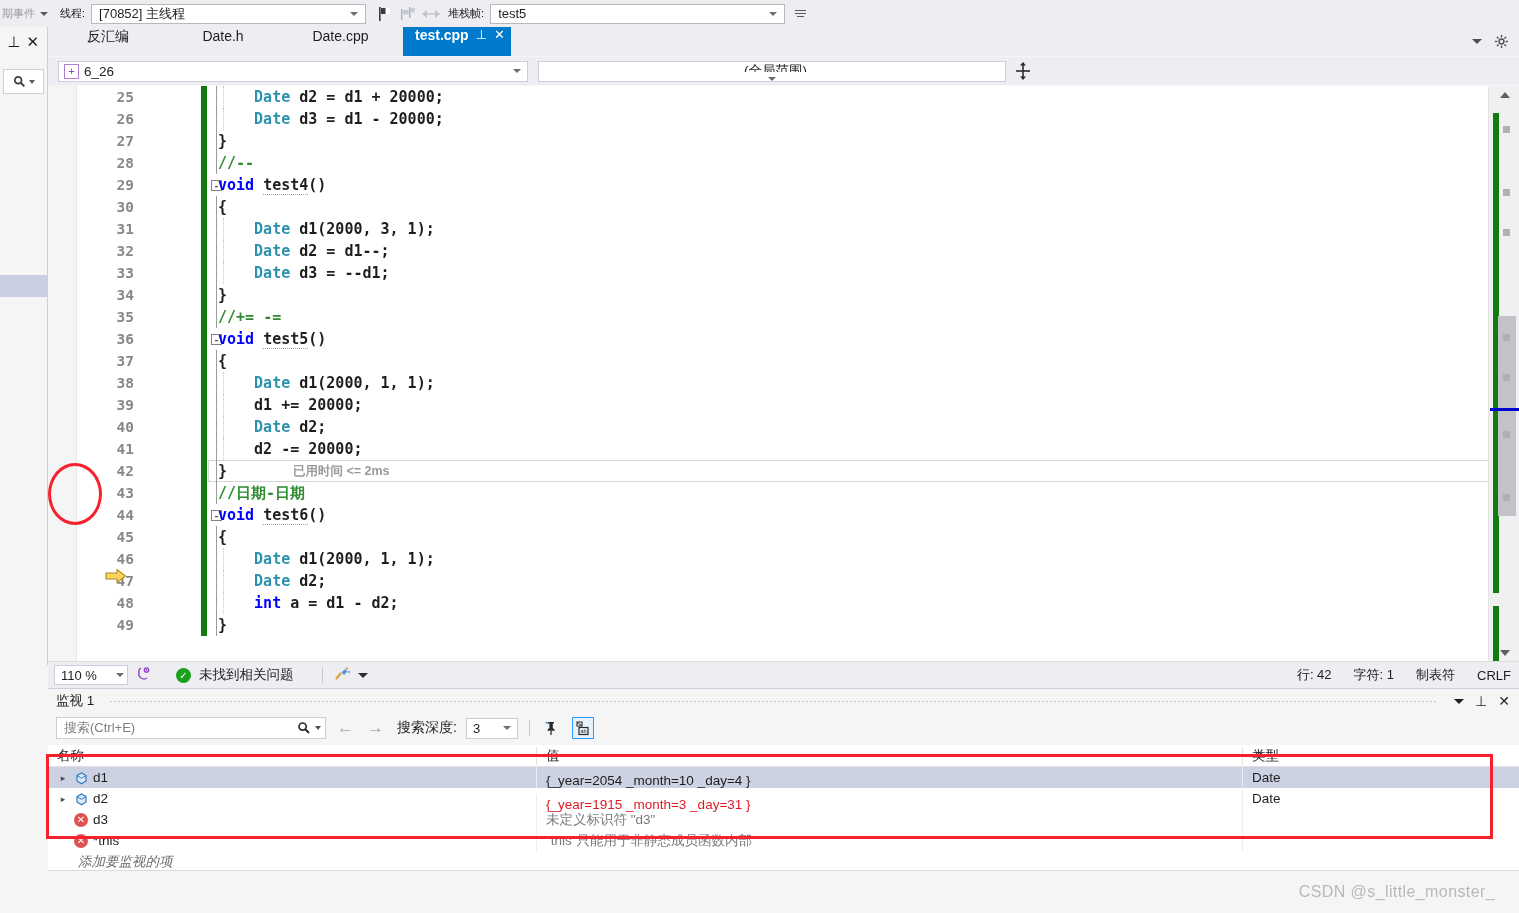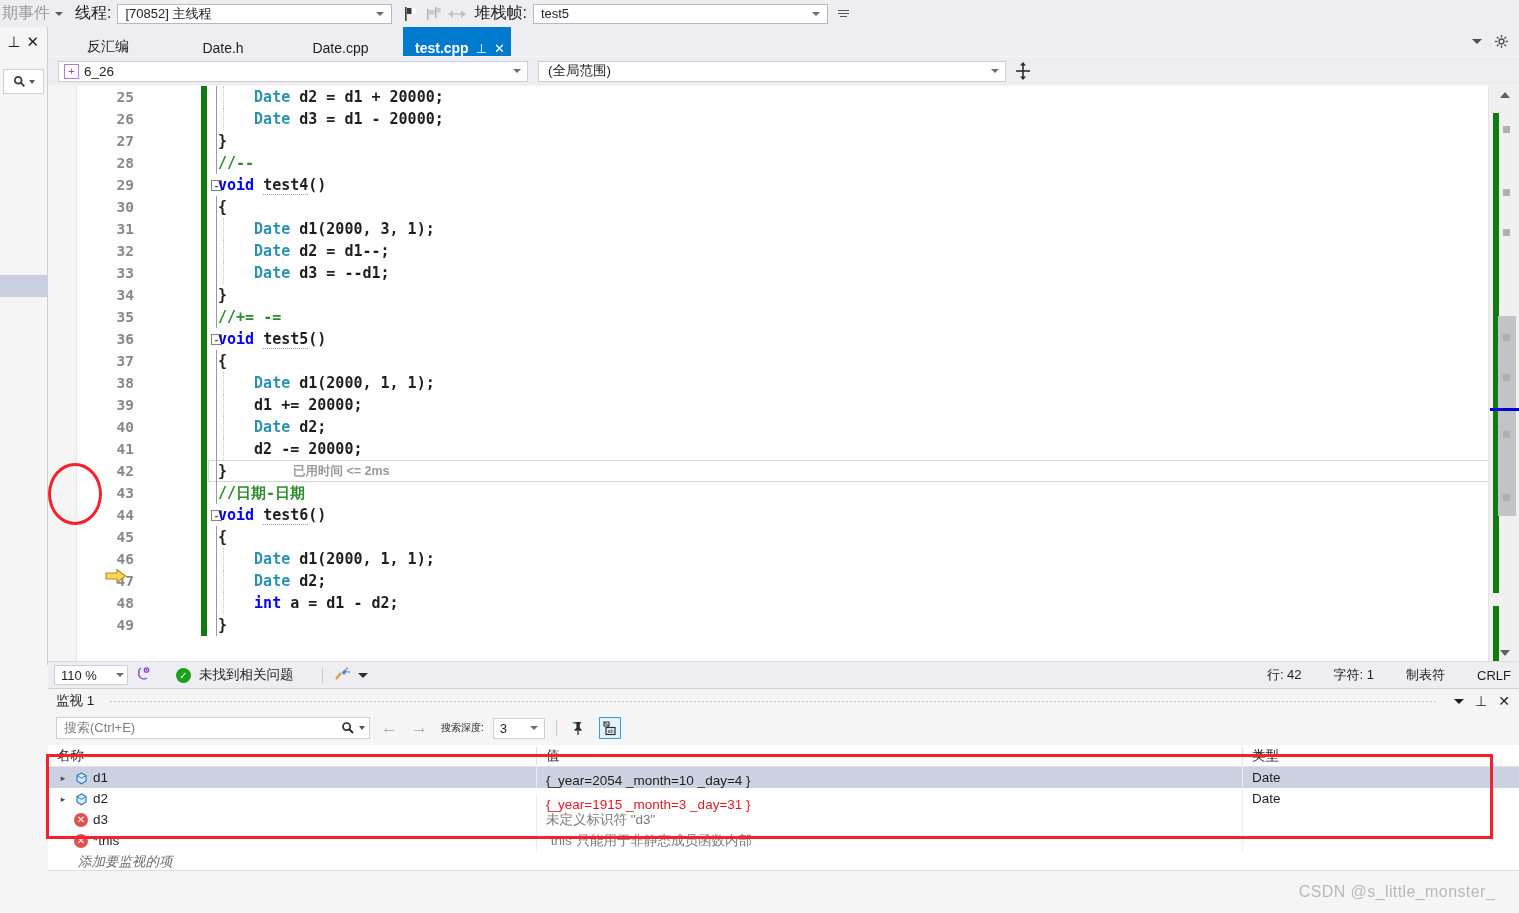--- a/index.html
+++ b/index.html
@@ -11,21 +11,21 @@
     -webkit-font-smoothing:antialiased;
   }
   .app{position:relative;width:1519px;height:913px;}
 
   
   .debug-toolbar{
     position:absolute;left:0;top:0;width:1519px;height:27px;
     background:#eeeef2;border-bottom:1px solid #cccedb;
     display:flex;align-items:center;
   }
-  .tb-txt{font-size:16px;color:#1e1e1e;white-space:nowrap;}
+  .tb-txt{font-size:11px;color:#1e1e1e;white-space:nowrap;}
   .tb-faded{color:#9b9b9b;}
   .tb-caret{
     width:0;height:0;border-left:4px solid transparent;border-right:4px solid transparent;
     border-top:4px solid #5a5a5a;margin-left:5px;
   }
   .tb-combo{
     height:20px;background:#fff;border:1px solid #b9b9b9;
     display:flex;align-items:center;justify-content:space-between;
     padding:0 3px 0 7px;box-sizing:border-box;
   }
@@ -49,21 +49,21 @@
     display:flex;align-items:center;justify-content:center;gap:3px;
   }
   .ls-sel{position:absolute;left:0;top:248px;width:47px;height:22px;background:#c9cee0;}
 
   
   .tabstrip{
     position:absolute;left:48px;top:27px;width:1471px;height:29px;
     background:#eeeef2;display:flex;align-items:flex-end;
   }
   .tab{
-    height:28px;display:flex;align-items:flex-end;justify-content:center;
+    height:28px;display:flex;align-items:flex-start;justify-content:center;
     font-size:14px;color:#1e1e1e;box-sizing:border-box;white-space:nowrap;
   }
   .tab.inactive{background:#eeeef2;}
   .tab.active{
     background:#007acc;color:#fff;font-weight:bold;
     padding:0 6px 0 12px;gap:7px;height:29px;
   }
   .tab.active .t-pin,.tab.active .t-close{font-size:13px;font-weight:normal;color:#fff;}
   .tabstrip-right{
     position:absolute;right:0;top:0;height:28px;display:flex;align-items:center;gap:12px;padding-right:10px;
@@ -162,41 +162,41 @@
     width:74px;height:20px;margin-left:6px;background:#fff;border:1px solid #cccedb;
     box-sizing:border-box;display:flex;align-items:center;justify-content:space-between;
     padding:0 3px 0 6px;font-size:13px;
   }
   .zoom-arr{width:0;height:0;border-left:4px solid transparent;border-right:4px solid transparent;border-top:4px solid #6d6d6d;}
   .st-sep{width:1px;height:16px;background:#c9c9cc;margin:0 10px;}
   .ok-dot{
     width:15px;height:15px;border-radius:50%;background:#1aa01a;color:#fff;
     font-size:10px;display:flex;align-items:center;justify-content:center;
   }
-  .st-right{position:absolute;right:8px;display:flex;align-items:center;gap:32px;font-size:13px;}
+  .st-right{position:absolute;right:8px;display:flex;align-items:center;gap:22px;font-size:13px;}
 
   
   .watch{
     position:absolute;left:48px;top:688px;width:1471px;height:225px;background:#f5f5f5;
     border-top:1px solid #cccedb;
   }
   .watch-title{
     height:24px;display:flex;align-items:center;position:relative;
     font-size:13.5px;color:#1e1e1e;padding-left:8px;gap:8px;
   }
   .dotfill{
     flex:1;height:1px;margin:0 8px;
     background-image:repeating-linear-gradient(to right,#c3c3c7 0 2px,transparent 2px 4px);
     align-self:center;
   }
   .wt-icons{display:flex;align-items:center;gap:11px;padding-right:9px;}
   .wt-ico{font-size:14px;color:#1e1e1e;}
   .watch-toolbar{height:30px;display:flex;align-items:center;gap:9px;padding-left:8px;}
   .w-search{
-    width:314px;height:22px;background:#fff;border:1px solid #cccedb;box-sizing:border-box;
+    width:270px;height:22px;background:#fff;border:1px solid #cccedb;box-sizing:border-box;
     display:flex;align-items:center;padding:0 4px 0 7px;
   }
   .w-search .ph{flex:1;font-size:13px;color:#808080;}
   .w-arrow{font-size:17px;color:#a7a7a7;padding:0 2px;}
   .depth-box{
     width:52px;height:21px;background:#fff;border:1px solid #cccedb;box-sizing:border-box;
     display:flex;align-items:center;justify-content:space-between;padding:0 3px 0 6px;font-size:13px;
   }
   .tb-btn{width:22px;height:22px;display:flex;align-items:center;justify-content:center;position:relative;}
   .tb-btn.sel{border:1px solid #3399ff;background:#e6f2fb;box-sizing:border-box;}
@@ -331,21 +331,21 @@
       </svg>
     </div>
   </div>
 
   <div class="navbar">
     <div class="nav-combo" style="width:470px;margin-left:10px;">
       <span class="proj-ico">+</span>
       <span class="ntext">6_26</span>
       <span class="nav-arr"></span>
     </div>
-    <div class="nav-combo" style="width:468px;margin-left:10px;">
+    <div class="nav-combo" style="width:468px;margin-left:10px;flex-direction:column;">
       <span class="ntext" style="padding-left:4px;">(全局范围)</span>
       <span class="nav-arr"></span>
     </div>
     <div class="splitter-ico" style="margin-left:8px;">
       <svg width="18" height="20" viewBox="0 0 18 20">
           <line x1="2" y1="10" x2="16" y2="10" stroke="#2b2b2b" stroke-width="1.6"></line>
           <line x1="9" y1="2" x2="9" y2="18" stroke="#2b2b2b" stroke-width="1.6"></line>
           <path d="M9 1 L6 4.5 L12 4.5 Z" fill="#2b2b2b"></path>
           <path d="M9 19 L6 15.5 L12 15.5 Z" fill="#2b2b2b"></path>
         </svg>
@@ -456,21 +456,21 @@
       <div class="w-search">
         <span class="ph">搜索(Ctrl+E)</span>
         <svg width="14" height="14" viewBox="0 0 14 14">
             <circle cx="5.6" cy="5.6" r="3.6" fill="none" stroke="#2b2b2b" stroke-width="1.7"></circle>
             <line x1="8.3" y1="8.3" x2="12" y2="12" stroke="#2b2b2b" stroke-width="2"></line>
           </svg>
         <span style="margin-left:4px;width:0;height:0;border-left:3.5px solid transparent;border-right:3.5px solid transparent;border-top:4px solid #4f4f4f;"></span>
       </div>
       <span class="w-arrow">←</span>
       <span class="w-arrow">→</span>
-      <span style="font-size:10px;margin-left:2px;">搜索深度:</span>
+      <span style="font-size:14px;margin-left:2px;">搜索深度:</span>
       <div class="depth-box">
         <span>3</span>
         <span style="width:0;height:0;border-left:4px solid transparent;border-right:4px solid transparent;border-top:4px solid #6d6d6d;margin-right:3px;"></span>
       </div>
       <span class="st-sep" style="margin:0 2px;"></span>
       <div class="tb-btn">
         <svg width="17" height="17" viewBox="0 0 17 17">
             <path d="M5 2 h6 v1.6 h-1.2 v4.4 l1.8 1.6 v1.2 h-7 v-1.2 l1.8 -1.6 v-4.4 h-1.4 z" fill="#2b2b2b"></path>
             <line x1="8" y1="11" x2="8" y2="15" stroke="#2b2b2b" stroke-width="1.3"></line>
             <path d="M2 2 l2.5 0 l0 2.5 z" fill="#1e8ad6"></path>

